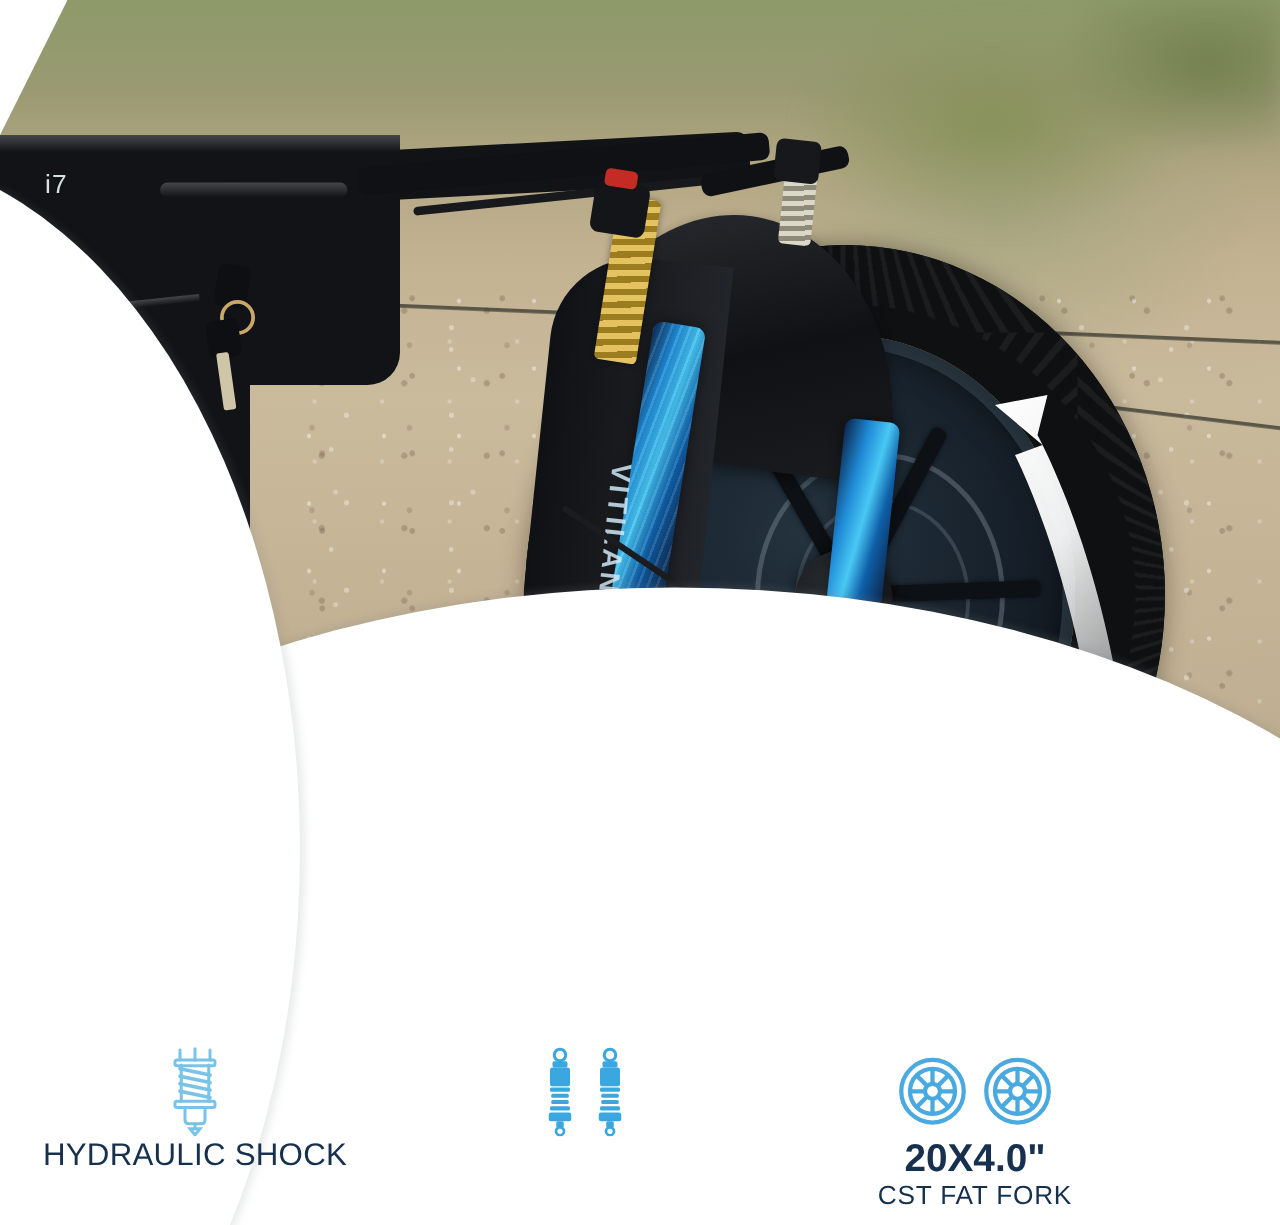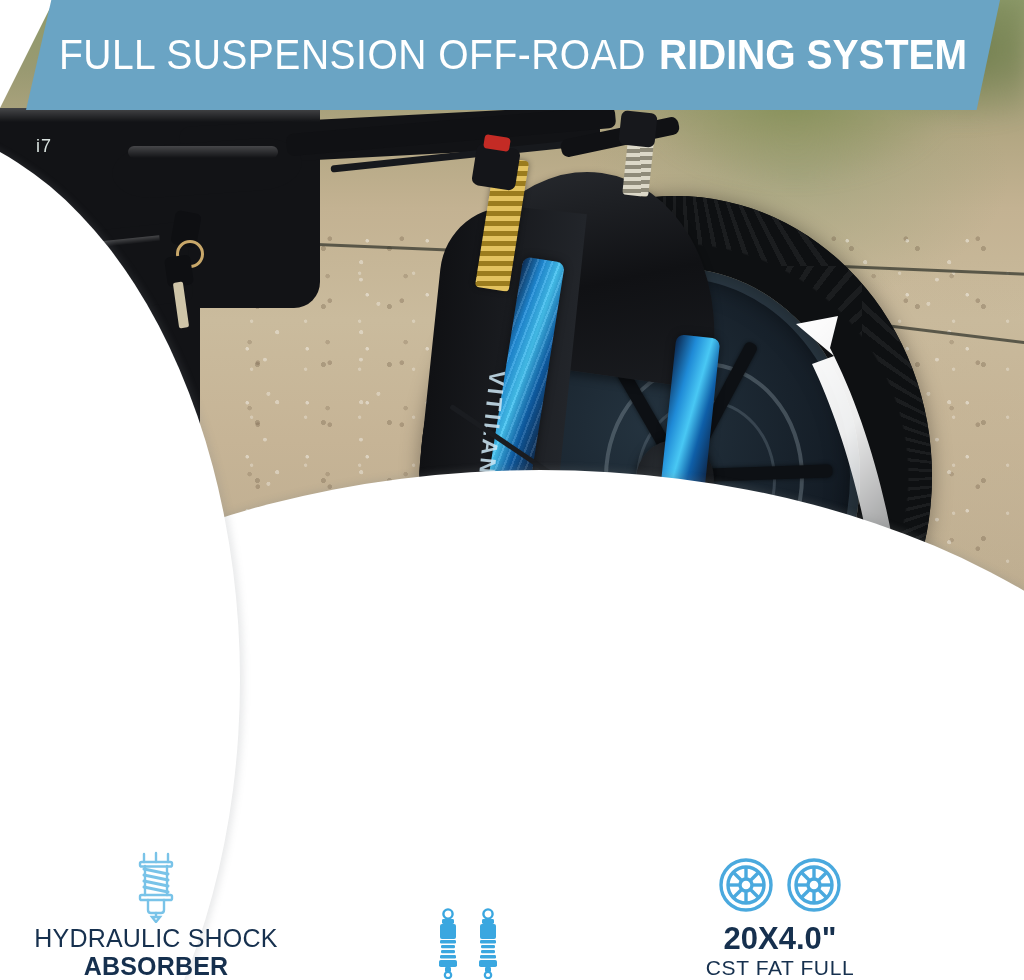--- a/index.html
+++ b/index.html
@@ -30,21 +30,21 @@
   .blurveg{position:absolute;left:640px;top:0;width:384px;height:250px;
     background:radial-gradient(ellipse 220px 120px at 40% 40%, rgba(126,140,80,.75), rgba(126,140,80,0) 72%),
                radial-gradient(ellipse 180px 110px at 85% 20%, rgba(100,118,66,.70), rgba(100,118,66,0) 70%);
     filter:blur(8px);}
   .wire{position:absolute;background:#35372e;opacity:.75;transform-origin:0 0;filter:blur(.3px);}
 
   
   .frame-blk{position:absolute;background:#121316;}
   .frame-sheen{position:absolute;background:linear-gradient(180deg,rgba(255,255,255,.22),rgba(255,255,255,0));}
   .i7{position:absolute;left:36px;top:136px;color:#e9f3ef;font-family:"Liberation Sans",sans-serif;
-      font-size:18px;font-weight:400;letter-spacing:1px;opacity:.92;}
+      font-size:21px;font-weight:400;letter-spacing:1px;opacity:.92;}
 
   
   .rshock-body{position:absolute;left:78px;top:272px;width:52px;height:92px;border-radius:4px;
     background:linear-gradient(90deg,#15243f,#2f63a8 28%,#1b3c70 58%,#0f1d33);
     box-shadow:0 0 6px rgba(0,0,0,.6);transform:rotate(-4deg);}
   .rshock-label{position:absolute;left:82px;top:292px;width:44px;height:16px;border-radius:2px;
     background:linear-gradient(90deg,#d9e2ea,#9fb0c2);transform:rotate(-4deg);opacity:.92;}
   .rshock-red{position:absolute;left:88px;top:318px;width:16px;height:12px;background:#b9202a;transform:rotate(-4deg);border-radius:2px;}
   .rshock-coil{position:absolute;left:84px;top:356px;width:36px;height:96px;transform:rotate(-4deg);
     background:repeating-linear-gradient(175deg,#d8a933 0 5px,#8a6a18 5px 10px);border-radius:3px;opacity:.95;}
@@ -145,21 +145,21 @@
   .banner-title{position:absolute;left:0;top:0;width:974px;height:110px;display:flex;align-items:center;
     justify-content:center;color:#fff;white-space:nowrap;
     font-family:"Liberation Sans Narrow","Liberation Sans",sans-serif;
     font-size:42px;letter-spacing:.5px;transform:scaleX(.93);}
   .banner-title .light{font-weight:400;}
   .banner-title .heavy{font-weight:700;margin-left:14px;letter-spacing:0px;}
   .notch{position:absolute;left:0;top:0;width:54px;height:108px;background:#fff;
     clip-path:polygon(0% 0%, 100% 0%, 0% 100%);}
 
   
-  .features{position:absolute;left:0;top:836px;width:936px;height:144px;display:flex;align-items:flex-end;}
+  .features{position:absolute;left:0;top:836px;width:936px;height:144px;display:flex;align-items:flex-start;}
   .feature{flex:1;display:flex;flex-direction:column;align-items:center;}
   .feat-icon{height:74px;display:flex;align-items:center;justify-content:center;gap:14px;}
   .feat-lines{text-align:center;line-height:1.12;}
   .fl{display:block;color:#16304e;font-size:25px;letter-spacing:.2px;white-space:nowrap;}
   .fl.reg{font-weight:400;}
   .fl.bold{font-weight:700;}
   .fl.sm{font-size:21px;font-weight:400;letter-spacing:.6px;}
   .fl.big{font-size:31px;font-weight:700;letter-spacing:0;}
 </style>
 </head>
@@ -260,26 +260,20 @@
       </svg>
     </div>
 
     <div class="wire" style="left:300px;top:700px;width:120px;height:4px;transform:rotate(-12deg);opacity:.4;"></div>
   </div>
 
   <div class="curve-mask"></div>
   <div class="curve-mask2"></div>
 
   <div class="notch"></div>
-  <div class="banner" style="--accent: #6aa4c4;">
-    <div class="banner-title">
-      <span class="light">FULL SUSPENSION OFF-ROAD</span>
-      <span class="heavy">RIDING SYSTEM</span>
-    </div>
-  </div>
 
   <div class="features">
 
     <div class="feature">
       <div class="feat-icon">
         <svg width="54" height="72" viewBox="0 0 54 72">
           <g fill="none" stroke="#79c3e8" stroke-width="2.4" stroke-linecap="round">
             <line x1="15" y1="3" x2="15" y2="11"></line>
             <line x1="27" y1="2" x2="27" y2="11"></line>
             <line x1="39" y1="3" x2="39" y2="11"></line>
@@ -289,21 +283,20 @@
             <path d="M15 18 L39 23 M15 24 L39 29 M15 30 L39 35 M15 36 L39 41" stroke-width="3"></path>
             <rect x="11" y="44" width="32" height="5" rx="1.6"></rect>
             <path d="M19 49 L19 59 Q19 62 22 62 L32 62 Q35 62 35 59 L35 49"></path>
             <line x1="27" y1="62" x2="27" y2="66"></line>
             <path d="M23 66 L31 66 L27 71 Z"></path>
           </g>
         </svg>
       </div>
       <div class="feat-lines">
         <span class="fl reg">HYDRAULIC SHOCK</span>
-        <span class="fl bold">ABSORBER</span>
       </div>
     </div>
 
     <div class="feature">
       <div class="feat-icon">
         <svg width="26" height="72" viewBox="0 0 26 72">
           <g fill="#3aa7e0">
             <circle cx="13" cy="7" r="4.6" fill="none" stroke="#3aa7e0" stroke-width="2.4"></circle>
             <rect x="7" y="12" width="12" height="5" rx="1.4"></rect>
             <rect x="5" y="17" width="16" height="15" rx="2"></rect>
@@ -363,18 +356,18 @@
             <line x1="35" y1="29" x2="47" y2="29"></line>
             <line x1="16.5" y1="16.5" x2="24.8" y2="24.8"></line>
             <line x1="33.2" y1="33.2" x2="41.5" y2="41.5"></line>
             <line x1="41.5" y1="16.5" x2="33.2" y2="24.8"></line>
             <line x1="24.8" y1="33.2" x2="16.5" y2="41.5"></line>
           </g>
         </svg>
       </div>
       <div class="feat-lines">
         <span class="fl big">20X4.0"</span>
-        <span class="fl sm">CST FAT FULL</span>
+        <span class="fl sm">CST FAT FORK</span>
       </div>
     </div>
 
   </div>
 </div>
 
 </body></html>

